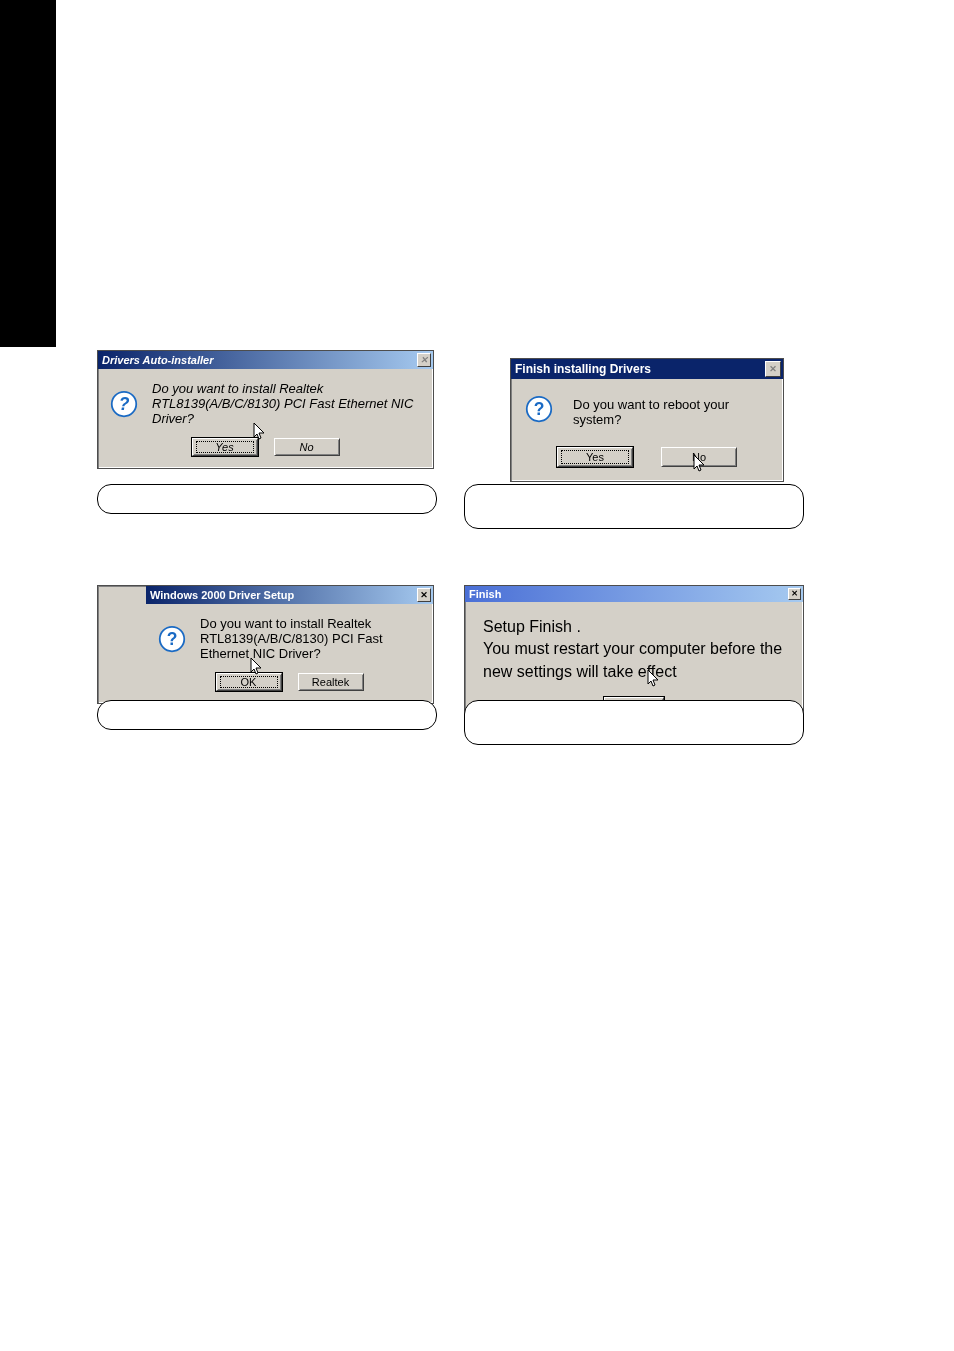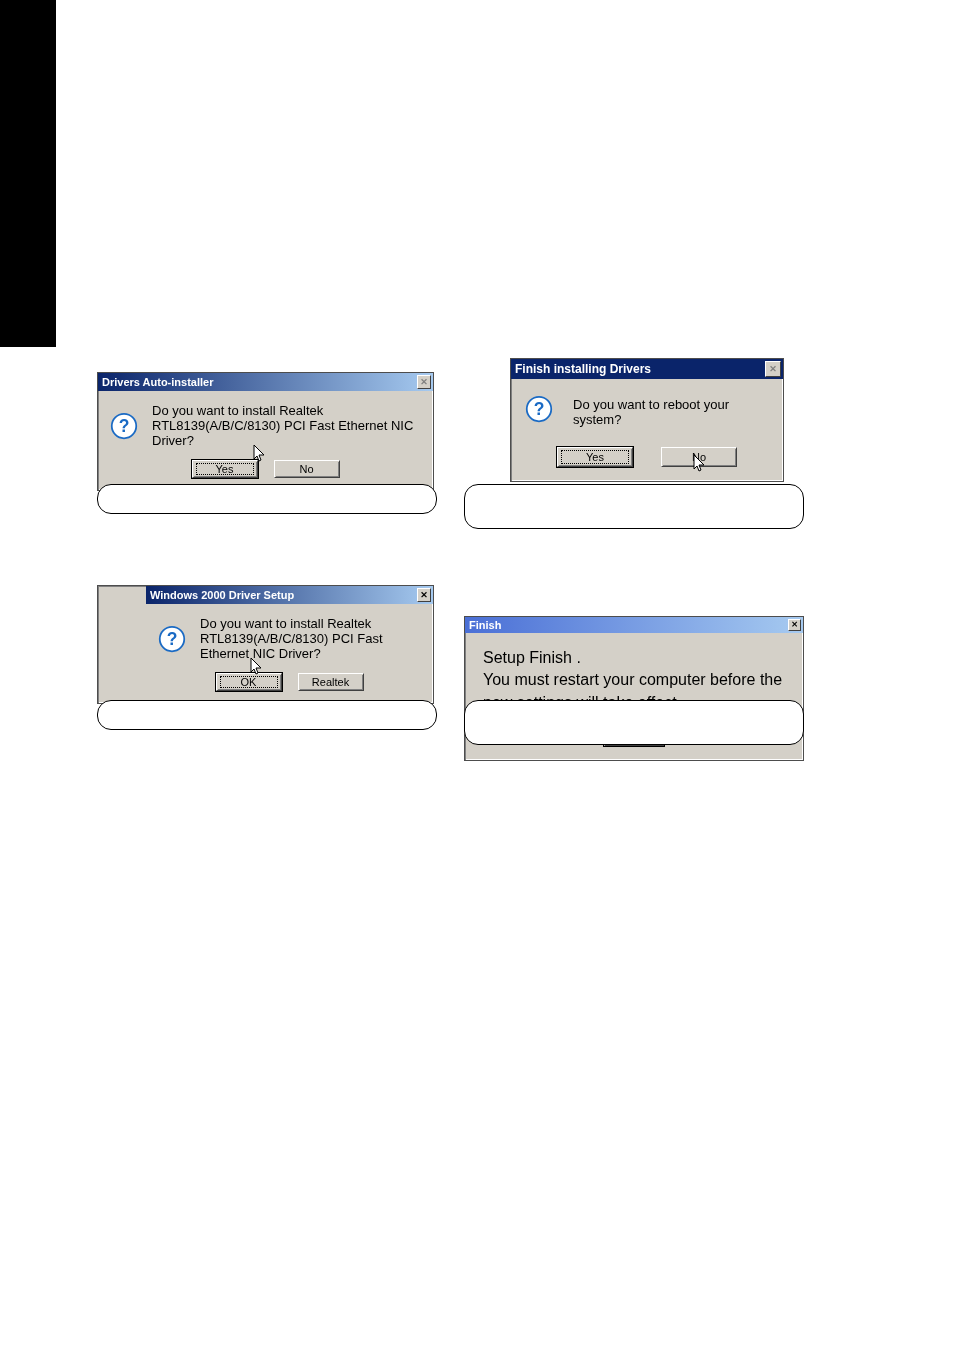--- a/index.html
+++ b/index.html
@@ -123,21 +123,21 @@
   }
   .msg-text { font-size: 13px; }
   .msg-text-lg { font-size: 13px; }
   .finish-text { font-size: 16px; line-height: 1.4; padding-left: 8px; padding-top: 4px; }
 </style>
 </head>
 <body>
 
 <div class="black-sidebar"></div>
 
-<div class="dialog" style="left:97px; top:372px; width:337px;">
+<div class="dialog" style="left:97px; top:350px; width:337px;font-style:italic;">
   <div class="title-bar title-gradient-dark">
     <span>Drivers Auto-installer</span>
     <div class="close-btn disabled">✕</div>
   </div>
   <div class="dialog-body">
     <div class="msg-row">
       <div class="q-icon">
         <svg viewBox="0 0 32 32">
             <circle cx="16" cy="16" r="14" fill="#fff" stroke="#1a6ac4" stroke-width="2"></circle>
             <text x="16" y="23" text-anchor="middle" font-size="20" font-weight="bold" fill="#1a6ac4">?</text>
@@ -201,21 +201,21 @@
     <div class="btn-row">
       <div class="btn default"><span>OK</span></div>
       <div class="btn"><span>Realtek</span></div>
     </div>
   </div>
   <svg class="cursor-arrow" style="left:152px; top:72px;" viewBox="0 0 12 18">
       <path d="M0 0 L0 14 L3 11 L5 16 L7 15 L5 10 L10 10 Z" fill="#fff" stroke="#000" stroke-width="1"></path>
     </svg>
 </div>
 
-<div class="dialog" style="left:464px; top:616px; width:340px;">
+<div class="dialog" style="left:464px; top:585px; width:340px;">
   <div class="title-bar title-gradient-light" style="height:16px; font-size:11px;">
     <span>Finish</span>
     <div class="close-btn" style="width:13px; height:12px; font-size:8px;">✕</div>
   </div>
   <div class="dialog-body" style="padding:10px 10px 14px 10px;">
     <div class="finish-text">
       <div>Setup Finish .</div>
       <div>You must restart your computer before the new settings will take effect</div>
     </div>
     <div class="btn-row" style="margin-top:14px;">

